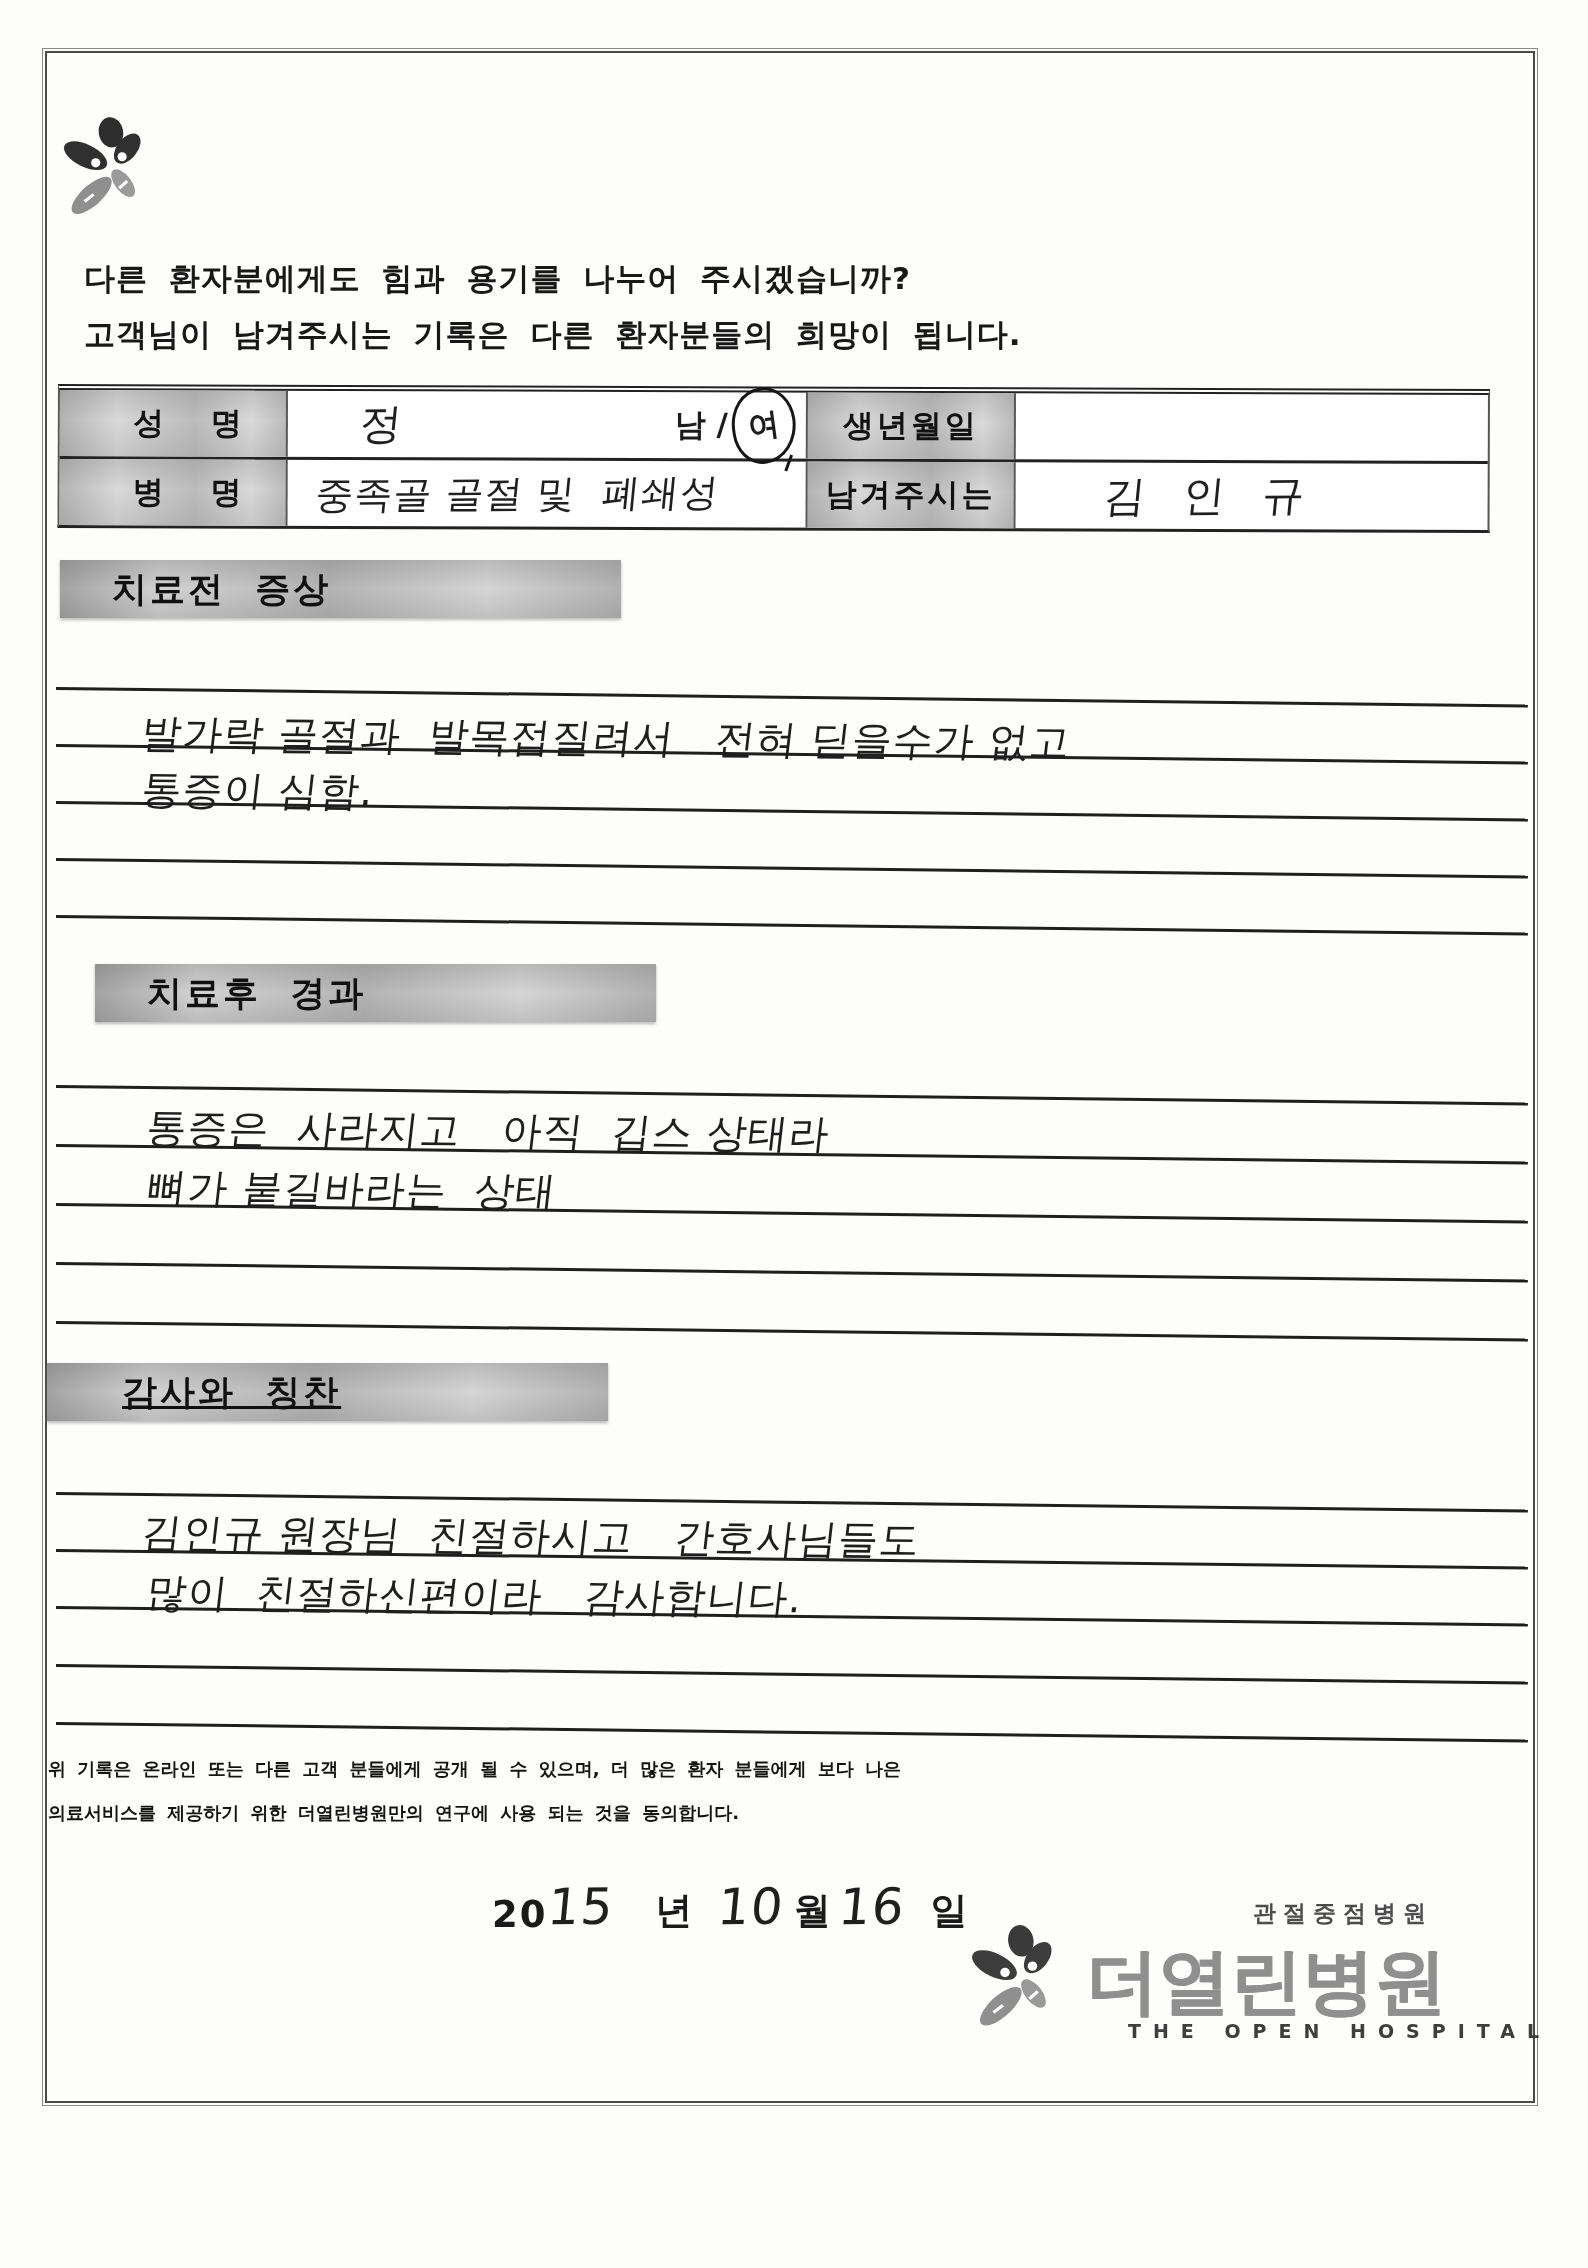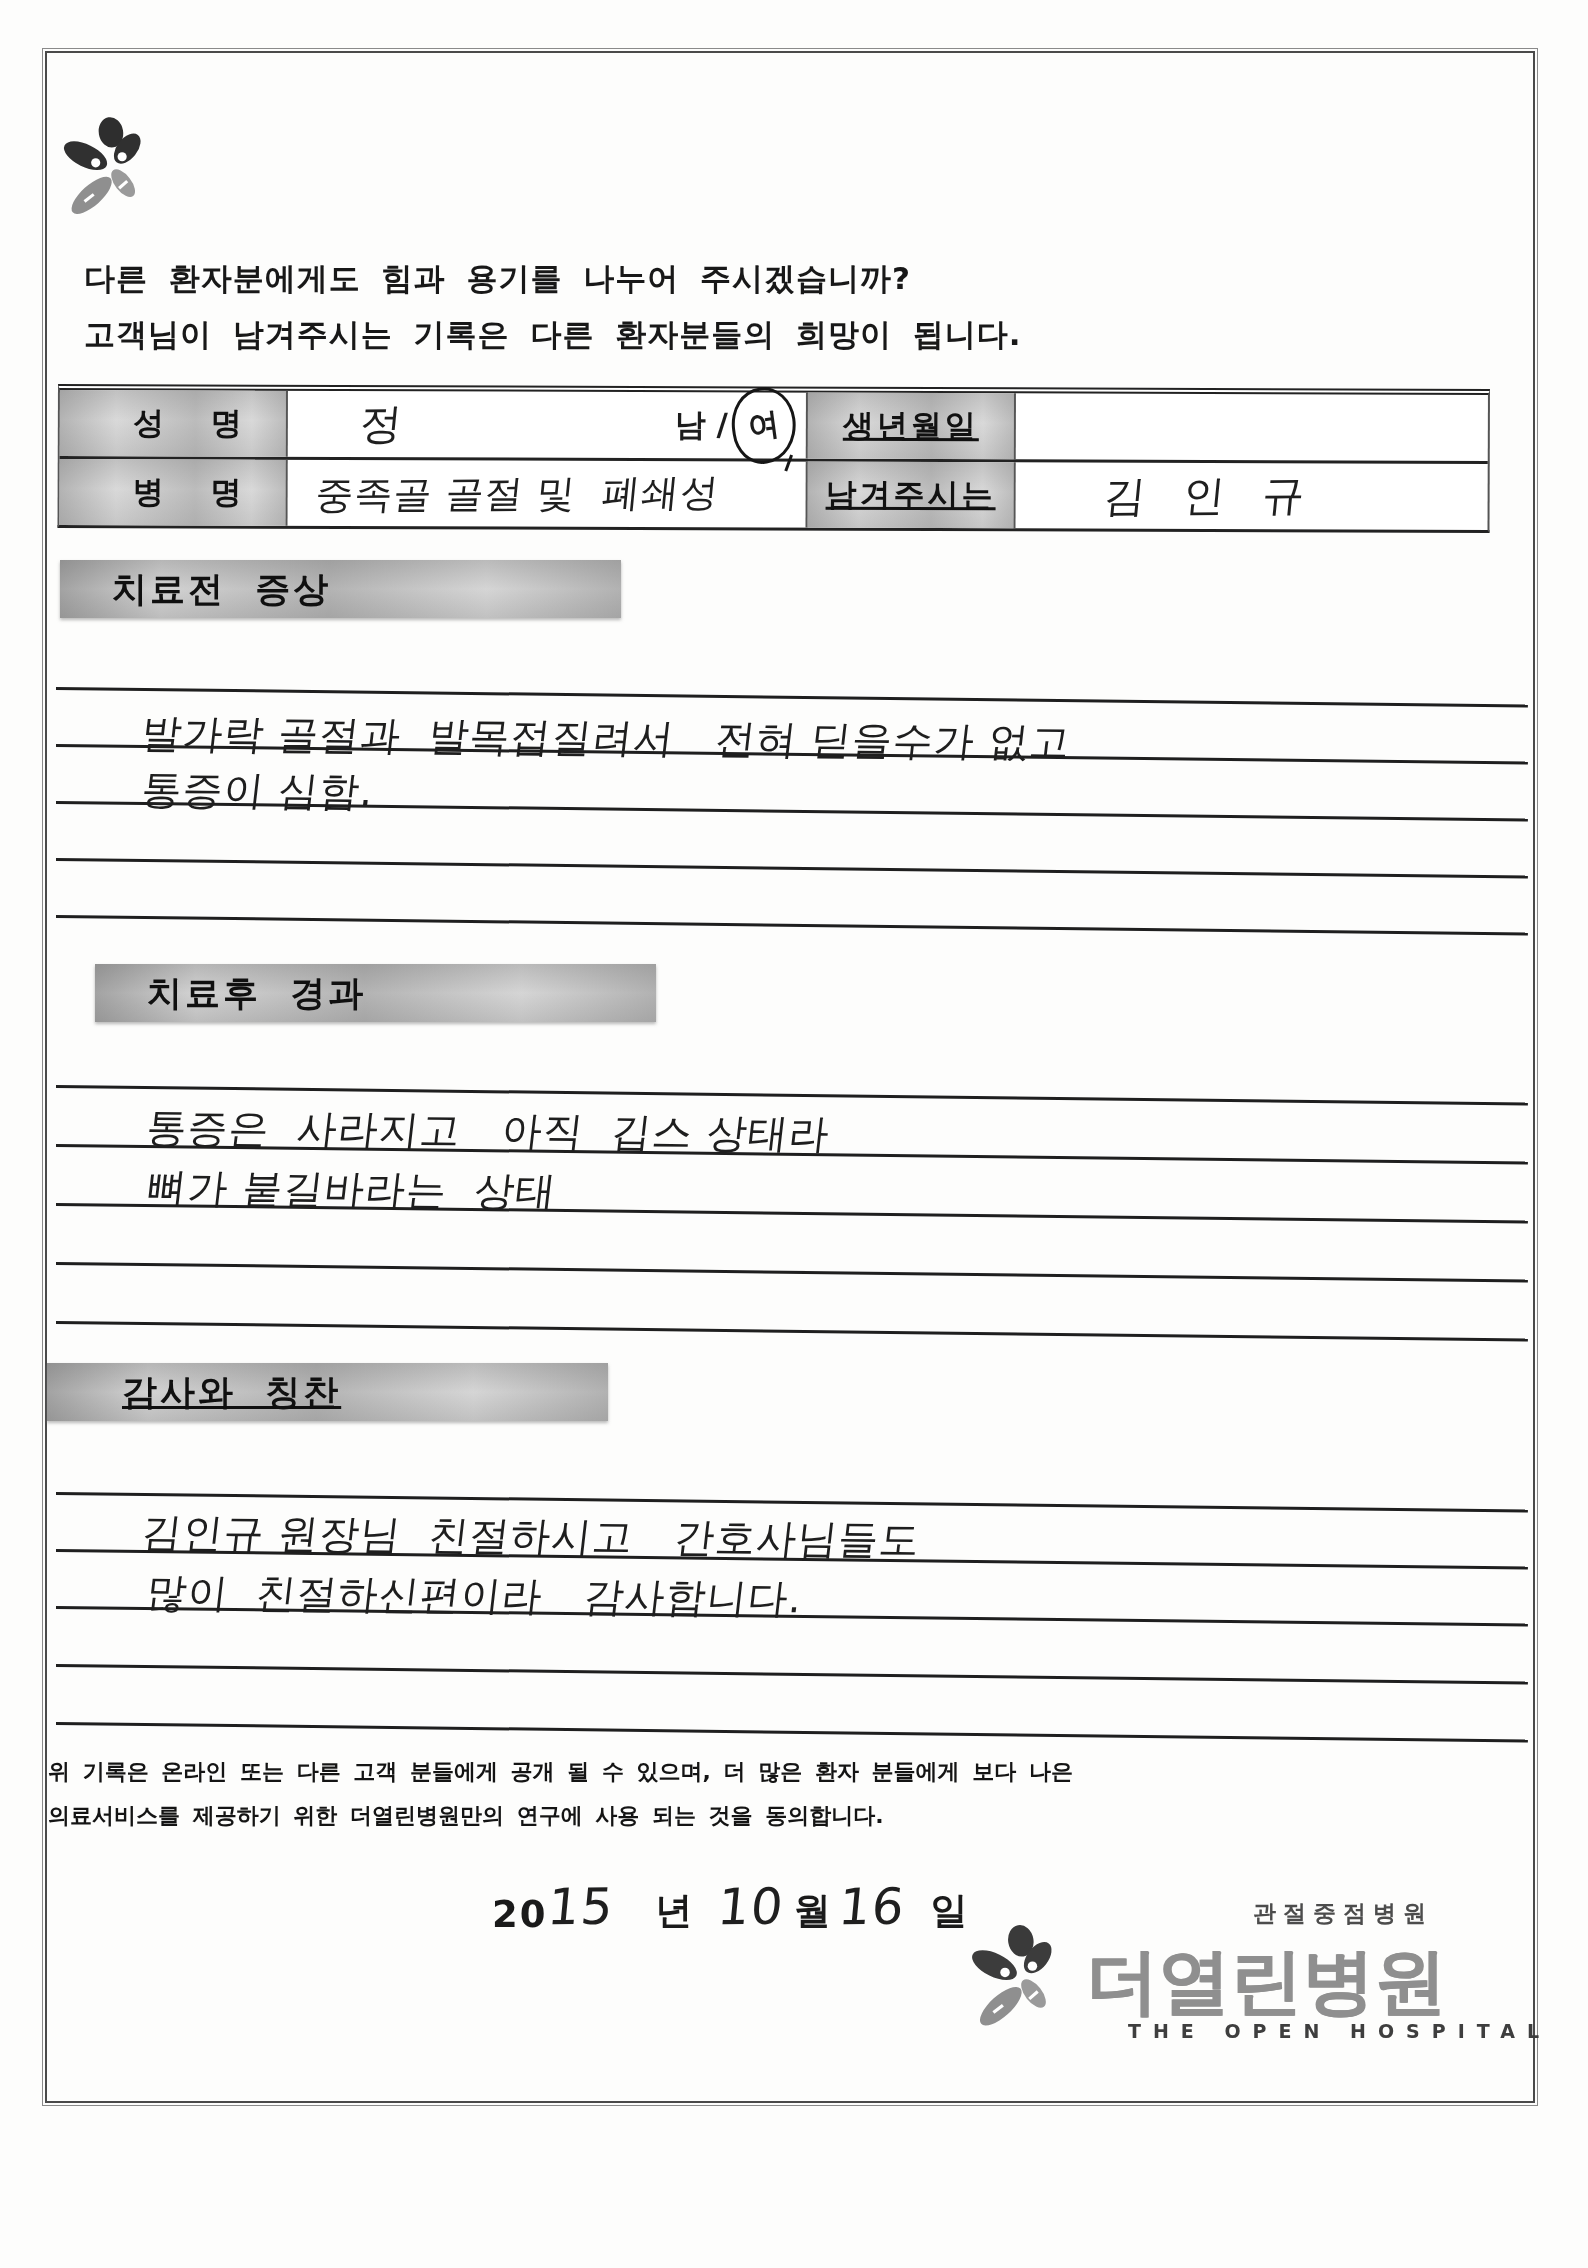--- a/index.html
+++ b/index.html
@@ -34,21 +34,21 @@
   .t-row.first { border-bottom:3px solid #222; }
   .t-label {
     display:flex; align-items:center; justify-content:center;
     font-size:31px; font-weight:800; color:#111;
     background:
       linear-gradient(90deg, rgba(130,130,130,.45), rgba(200,200,200,.15) 25%, rgba(140,140,140,.4) 60%, rgba(205,205,205,.2) 85%, rgba(150,150,150,.45)),
       linear-gradient(180deg,#bfbfbf,#dcdcdc 45%,#c6c6c6);
     border-right:2px solid #555;
   }
   .t-label.w1 { width:197px; word-spacing:36px;padding-left:29px; }
-  .t-label.w2 { width:206px; letter-spacing:3px;text-decoration:underline; }
+  .t-label.w2 { width:206px; letter-spacing:3px; }
   .t-value1 { width:518px; position:relative; display:flex; align-items:center; border-right:2px solid #555; }
   .t-value2 { flex:1; display:flex; align-items:center; }
 
   .hand { display:inline-block; white-space:pre; color:#1f1f1f; transform:skewX(-6deg) rotate(-0.6deg); letter-spacing:1px; }
   .hand-name { font-size:42px; margin-left:72px; }
   .hand-disease { font-size:38px; margin-left:28px; }
   .hand-doctor { font-size:42px; margin-left:88px; letter-spacing:12px; }
 
   .gender { margin-left:auto; margin-right:10px; display:flex; align-items:center; gap:4px; font-size:31px; font-weight:800; }
   .gender-circle {
@@ -66,21 +66,21 @@
       linear-gradient(180deg,#b4b4b4,#d8d8d8 50%,#bdbdbd);
     box-shadow:0 2px 3px rgba(120,120,120,.5);
   }
   .bar span { padding-left:52px; font-size:35px; font-weight:900; letter-spacing:3px; word-spacing:14px; color:#101010; white-space:pre; }
 
   
   .rule { position:absolute; left:56px; width:1472px; height:3px; background:#1f1f1f; transform-origin:left center; transform:rotate(0.68deg); }
   .hand-line { position:absolute; white-space:pre; font-size:40px; color:#1e1e1e; transform:skewX(-6deg) rotate(0.55deg); transform-origin:left top; letter-spacing:1px; }
 
   
-  .disclaimer { position:absolute; left:48px; white-space:pre; font-size:22px; font-weight:700; letter-spacing:0px; word-spacing:5px; color:#141414; }
+  .disclaimer { position:absolute; left:48px; white-space:pre; font-size:18px; font-weight:700; letter-spacing:0px; word-spacing:5px; color:#141414; }
   .disclaimer.l1 { top:1757px; }
   .disclaimer.l2 { top:1801px; }
 
   .date-row { position:absolute; left:492px; top:1876px; display:flex; align-items:flex-end; height:60px; }
   .d-print { font-size:37px; font-weight:800; letter-spacing:2px; color:#1a1a1a; }
   .d-hand { font-size:50px; }
 
   .logo { position:absolute; left:948px; top:1896px; width:560px; height:175px; }
   .logo-tagline { position:absolute; left:305px; top:2px; font-size:23px; font-weight:700; letter-spacing:7px; color:#4c4c4c; white-space:pre; }
   .logo-name { position:absolute; left:138px; top:38px; font-size:72px; font-weight:900; letter-spacing:0px; color:#8f8f8f; white-space:pre; text-shadow:1px 0 0 #8f8f8f; }

